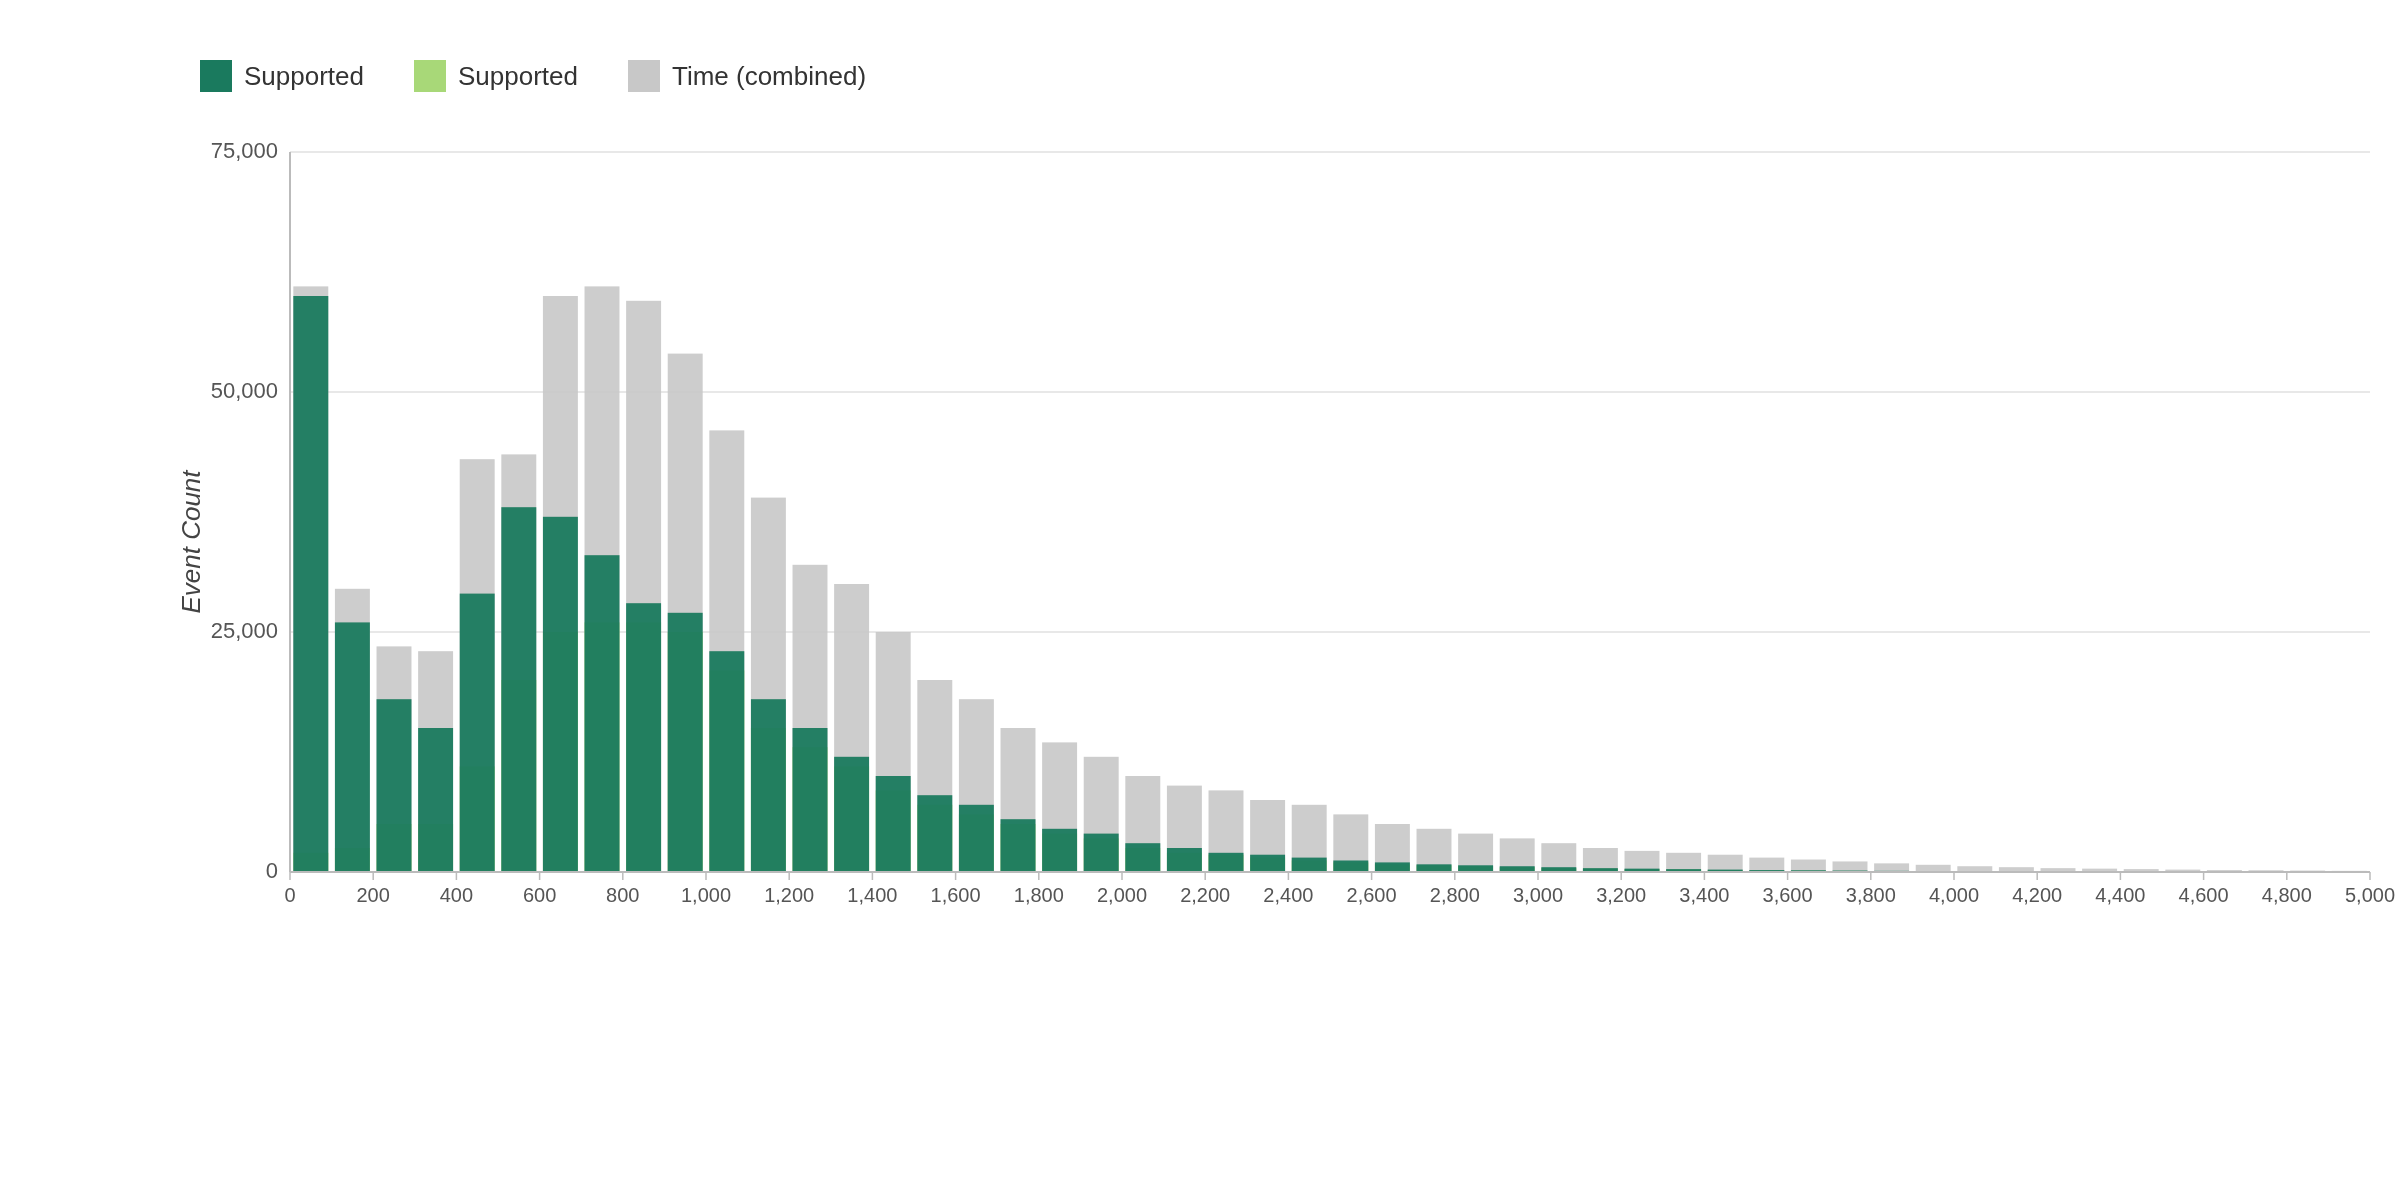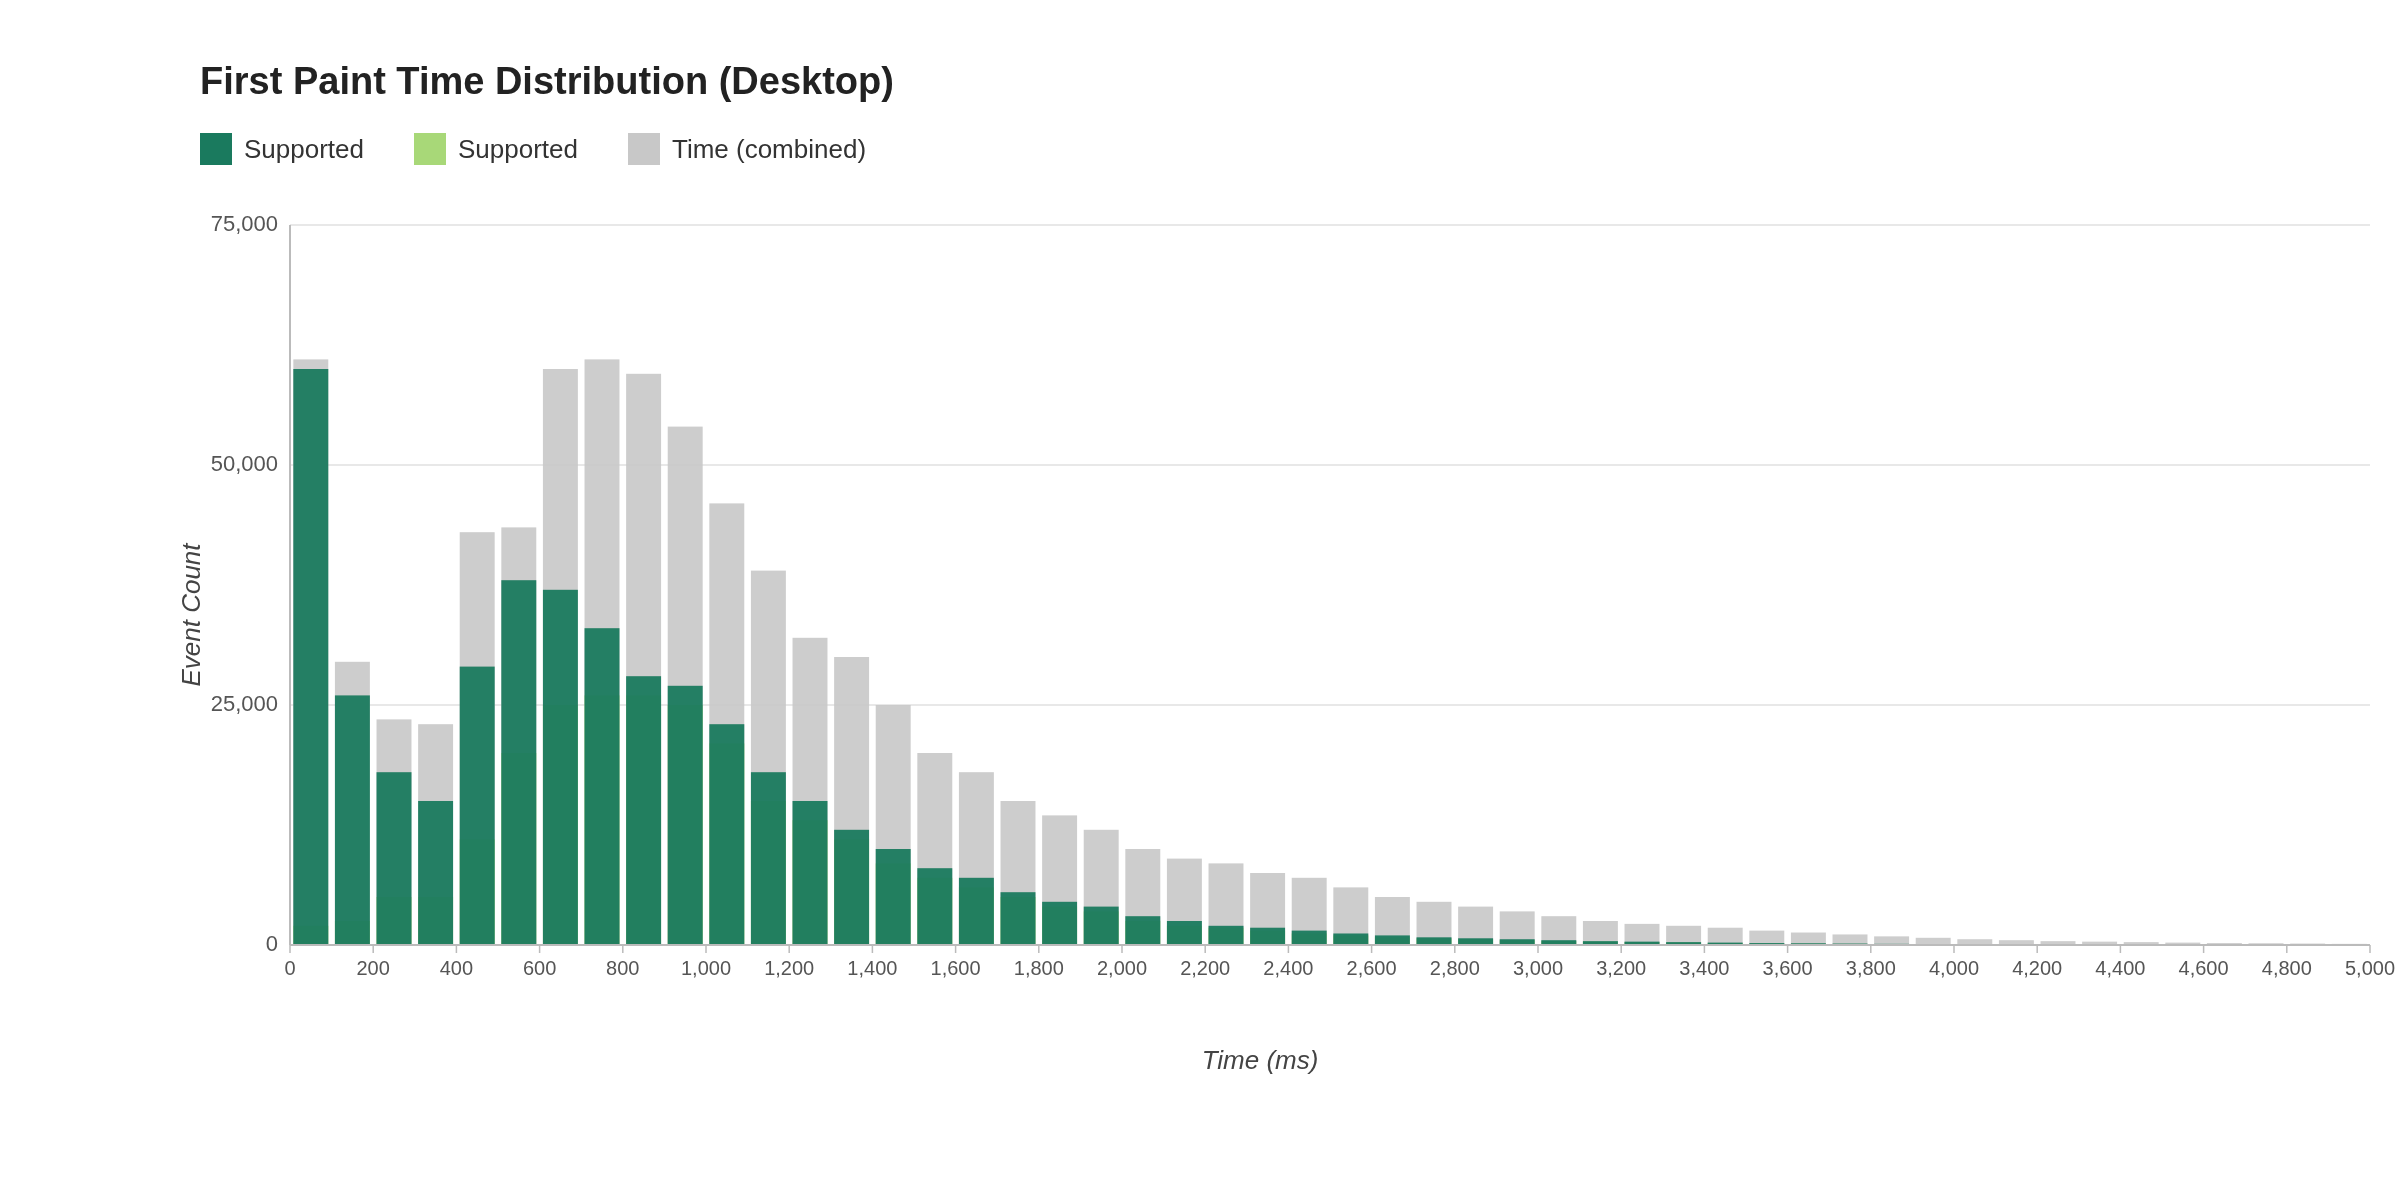--- a/index.html
+++ b/index.html
@@ -67,21 +67,20 @@
     }
     svg.chart-svg {
       width: 100%;
       height: 820px;
     }
   </style>
 </head>
 <body>
 
 <div class="chart-container">
-  <div class="chart-title">First Paint Time Distribution (Desktop)</div>
 
   <div class="legend">
     <div class="legend-item">
       <div class="legend-swatch" style="background:#1a7a5e;"></div>
       <span>Supported</span>
     </div>
     <div class="legend-item">
       <div class="legend-swatch" style="background:#a8d878;"></div>
       <span>Supported</span>
     </div>
@@ -301,14 +300,13 @@
         <line x1="1920.4" y1="740" x2="1920.4" y2="748" stroke="#bbb" stroke-width="1.5"></line>
         <text x="1920.4" y="770" text-anchor="middle" font-size="20" fill="#555">4,400</text>
         <line x1="2003.6000000000001" y1="740" x2="2003.6000000000001" y2="748" stroke="#bbb" stroke-width="1.5"></line>
         <text x="2003.6000000000001" y="770" text-anchor="middle" font-size="20" fill="#555">4,600</text>
         <line x1="2086.8" y1="740" x2="2086.8" y2="748" stroke="#bbb" stroke-width="1.5"></line>
         <text x="2086.8" y="770" text-anchor="middle" font-size="20" fill="#555">4,800</text>
         <line x1="2170" y1="740" x2="2170" y2="748" stroke="#bbb" stroke-width="1.5"></line>
         <text x="2170" y="770" text-anchor="middle" font-size="20" fill="#555">5,000</text>
       </svg>
   </div>
-  <div class="x-axis-label">Time (ms)</div>
 </div>
 
 </body></html>

